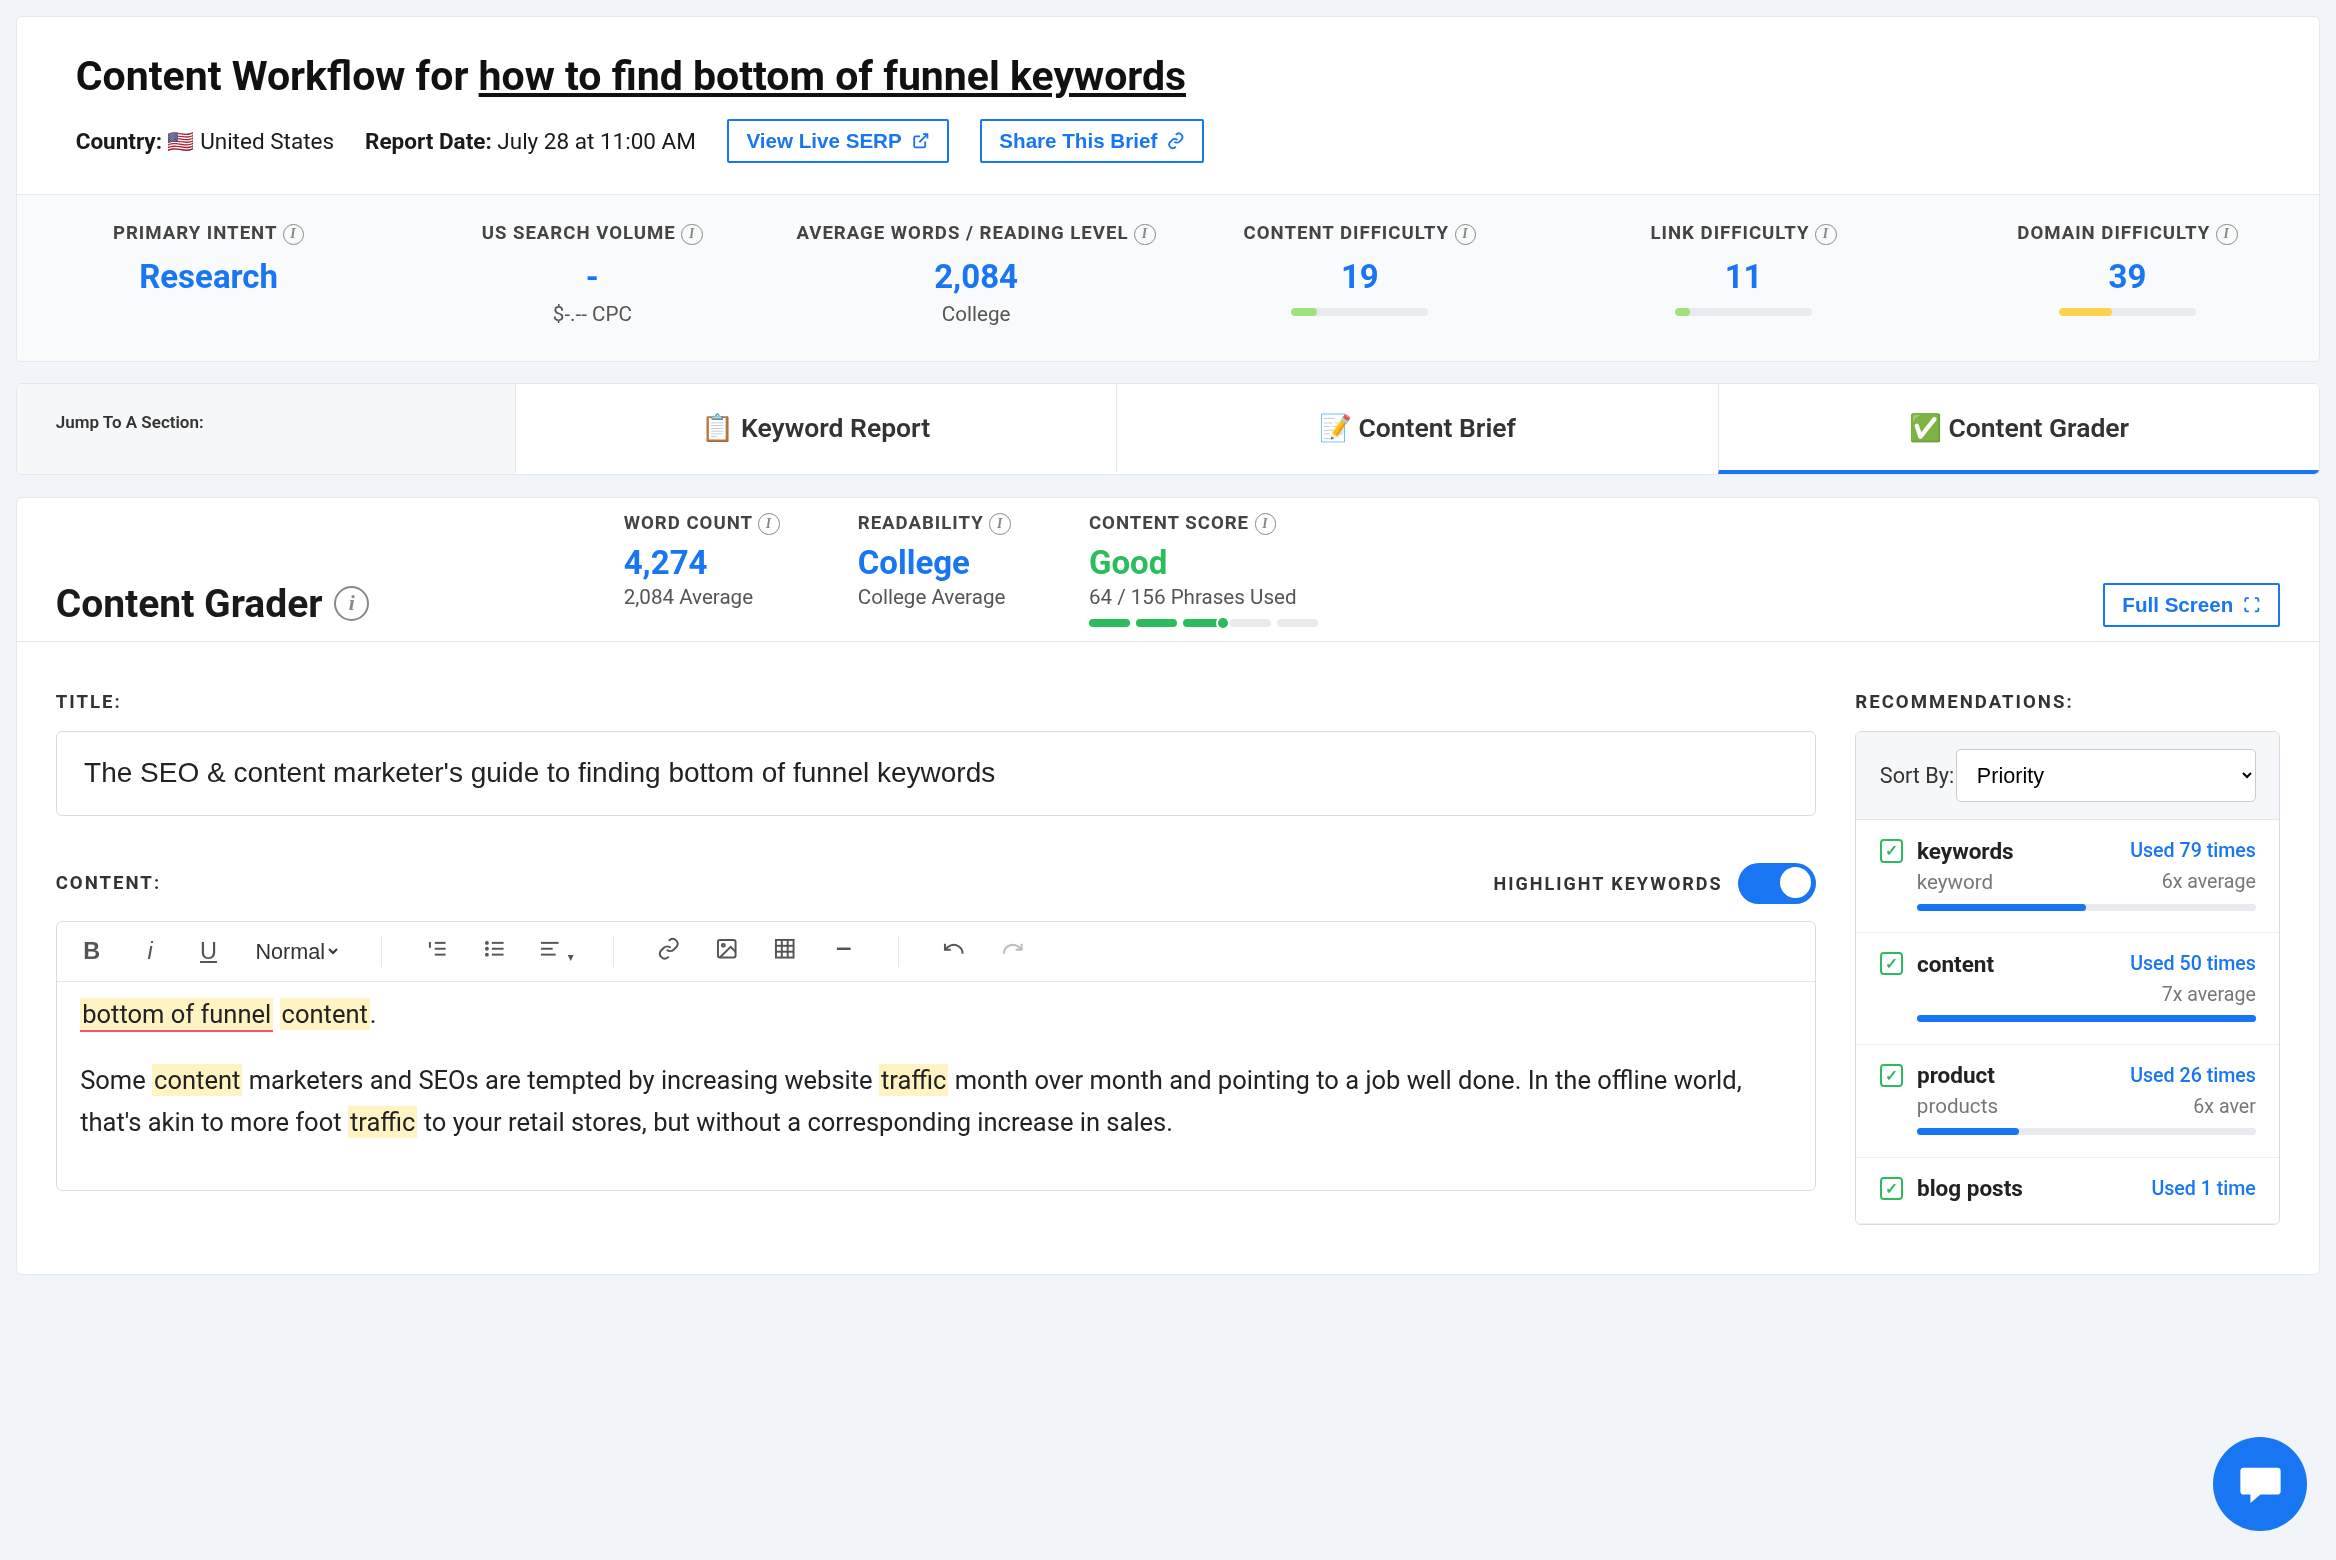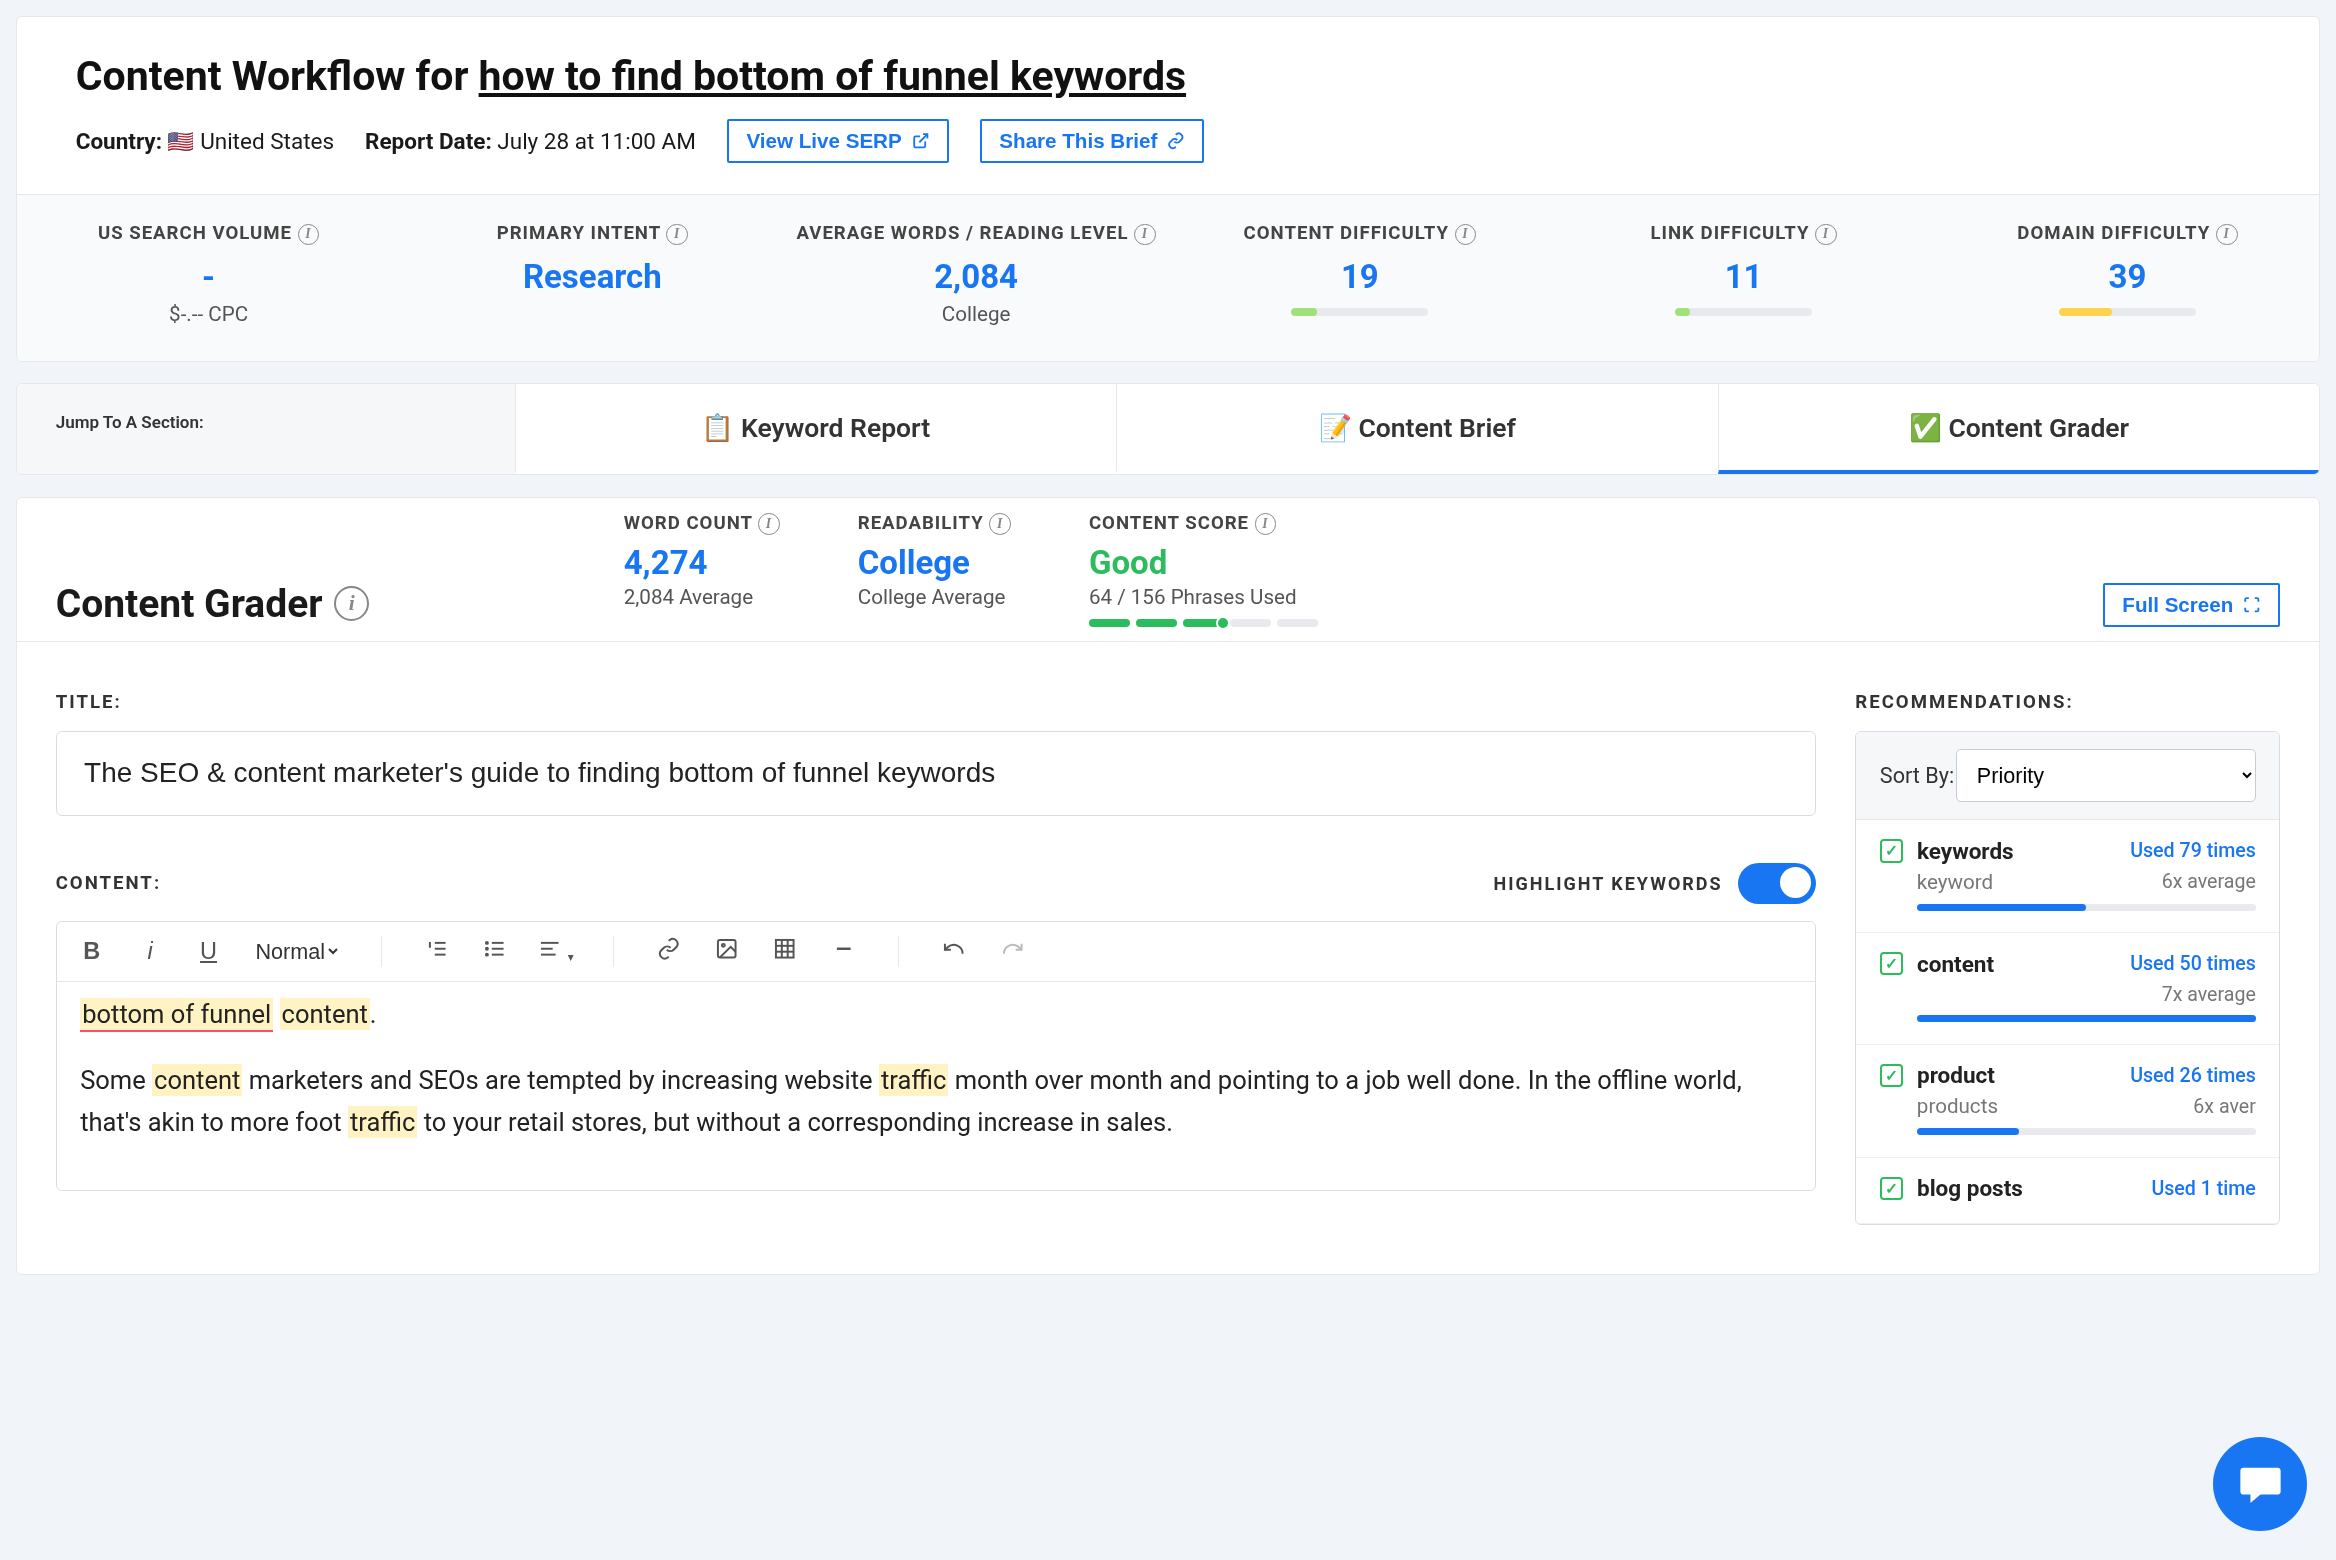--- a/index.html
+++ b/index.html
@@ -127,28 +127,28 @@
       <button class="btn-outline">
         <span>Share This Brief</span>
         <svg class="ext-icon" viewBox="0 0 24 24" fill="none" stroke="#1976f2" stroke-width="2.5">
             <path d="M10 13a5 5 0 007 0l3-3a5 5 0 00-7-7l-1 1"></path>
             <path d="M14 11a5 5 0 00-7 0l-3 3a5 5 0 007 7l1-1"></path>
           </svg>
       </button>
     </div>
     <div class="metrics-row" id="metrics-row">
         <div class="metric">
+          <div class="m-label"><span>PRIMARY INTENT</span> <span class="info-icon">i</span></div>
+    <div class="m-value">Research</div>
+    </div>
+        <div class="metric">
           <div class="m-label"><span>US SEARCH VOLUME</span> <span class="info-icon">i</span></div>
     <div class="m-value">-</div>
     <div class="m-sub">$-.-- CPC</div>
         </div>
-        <div class="metric">
-          <div class="m-label"><span>PRIMARY INTENT</span> <span class="info-icon">i</span></div>
-    <div class="m-value">Research</div>
-    </div>
         <div class="metric">
           <div class="m-label"><span>AVERAGE WORDS / READING LEVEL</span> <span class="info-icon">i</span></div>
     <div class="m-value">2,084</div>
     <div class="m-sub">College</div>
         </div>
         <div class="metric">
           <div class="m-label"><span>CONTENT DIFFICULTY</span> <span class="info-icon">i</span></div>
     <div class="m-value">19</div>
     <div class="bar">
             <div class="fill" style="width:19%;background:#9fe27a"></div>

